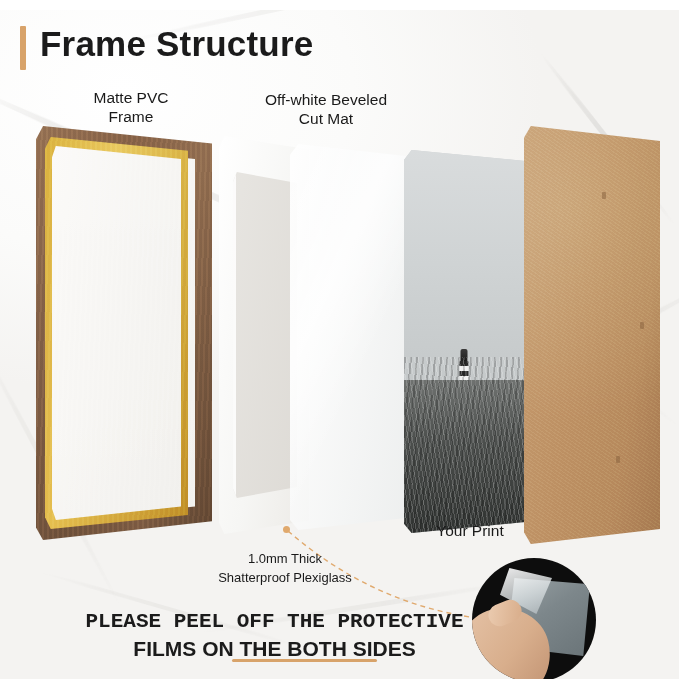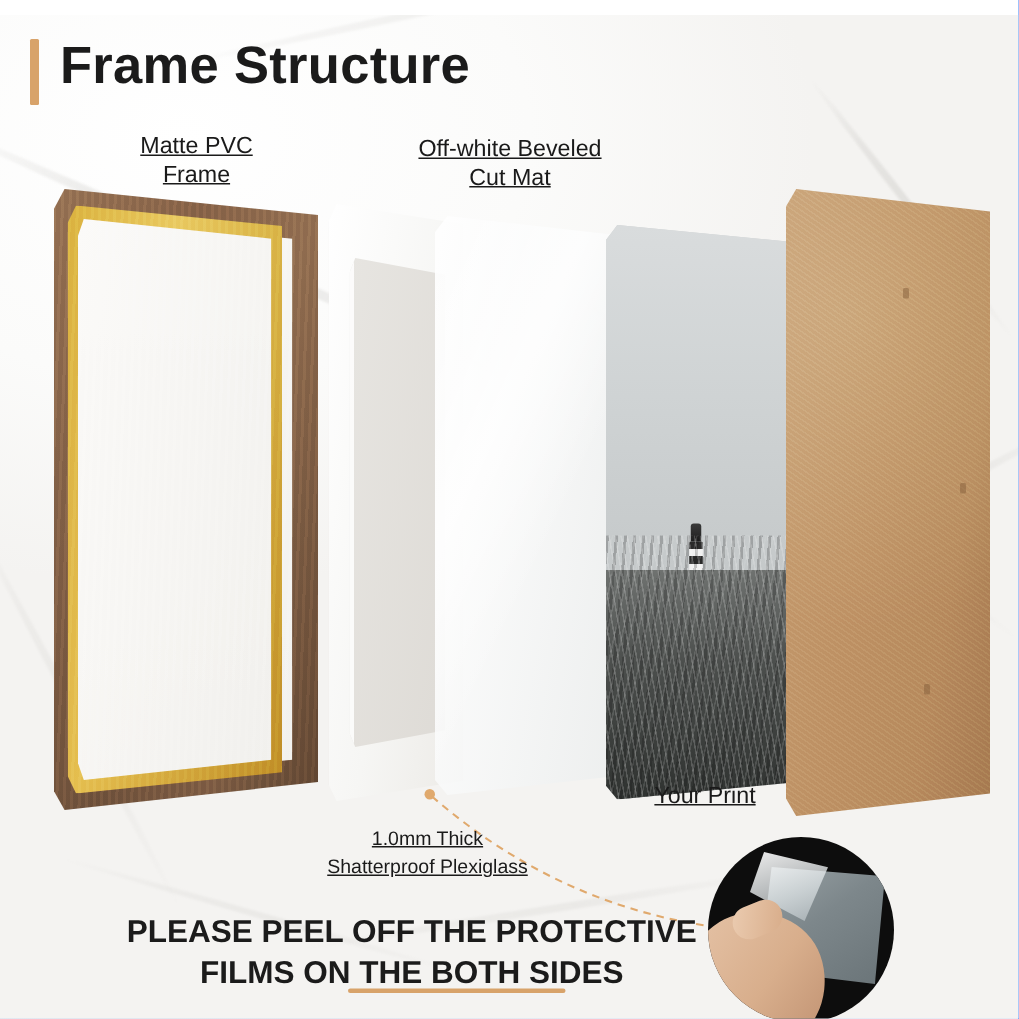--- a/index.html
+++ b/index.html
@@ -49,21 +49,20 @@
     letter-spacing: .2px;
   }
   
   .label {
     position: absolute;
     text-align: center;
     font-size: 15.5px;
     line-height: 19px;
     color: #1a1a1a;
     white-space: pre-line;
-    text-decoration: underline;
   }
   
   .part { position: absolute; }
 
   
   .frame-wood {
     left: 36px; top: 116px;
     width: 176px; height: 414px;
     background: linear-gradient(100deg, #8e6a4e 0%, #7e5c43 40%, #8b684c 70%, #6f5039 100%);
     clip-path: polygon(4% 0%, 100% 4.2%, 100% 95.5%, 4% 100%, 0% 97%, 0% 3.2%);
@@ -272,21 +271,21 @@
   <div class="vein soft" style="left:430px; top:420px; width:330px; height:6px; transform:rotate(-28deg);"></div>
   <div class="vein faint" style="left:40px; top:560px; width:280px; height:4px; transform:rotate(16deg);"></div>
   <div class="vein faint" style="left:200px; top:620px; width:340px; height:5px; transform:rotate(-9deg);"></div>
   <div class="vein soft" style="left:540px; top:40px; width:220px; height:5px; transform:rotate(52deg);"></div>
 
   <div class="title-bar"></div>
   <h1 class="page-title">Frame Structure</h1>
 
   <div class="label" style="left:46px; top:78px; width:170px;">Matte PVC
 Frame</div>
-  <div class="label" style="left:245px; top:80px; width:190px;">Off-white Beveled
+  <div class="label" style="left:231px; top:80px; width:190px;">Off-white Beveled
 Cut Mat</div>
 
   <div class="part frame-wood">
     <div class="inner-open"></div>
     <div class="gold">
       <div class="gold-inner"></div>
     </div>
     <div class="grain"></div>
   </div>
 
@@ -319,21 +318,21 @@
 
   <div class="dot" style="left:283px; top:516px;"></div>
   <svg class="leader" style="left:0; top:0; width:679px; height:679px;">
     <path d="M288,521 C 340,566 400,596 470,607" fill="none" stroke="#e0a96d" stroke-width="1.4" stroke-dasharray="5 4"></path>
   </svg>
 
   <div class="label" style="left:140px; top:539px; width:290px; font-size:13px;">1.0mm Thick
 Shatterproof Plexiglass</div>
   <div class="label" style="left:400px; top:511px; width:140px;">Your Print</div>
 
-  <div class="peel-title" style="top:598px; left:30px; right:160px;">PLEASE PEEL OFF THE PROTECTIVE</div>
+  <div class="peel-title" style="top:598px; left:30px; right:160px;font-family:Liberation Mono, monospace;">PLEASE PEEL OFF THE PROTECTIVE</div>
   <div class="peel-title" style="top:625px; left:30px; right:160px;">
     <span>FILMS ON THE </span><span>BOTH SIDES</span>
   </div>
   <div class="underline" style="left:232px; top:649px; width:145px;"></div>
 
   <div class="inset">
     <div class="sheet"></div>
     <div class="peelfilm"></div>
     <div class="hand"></div>
     <div class="finger"></div>

